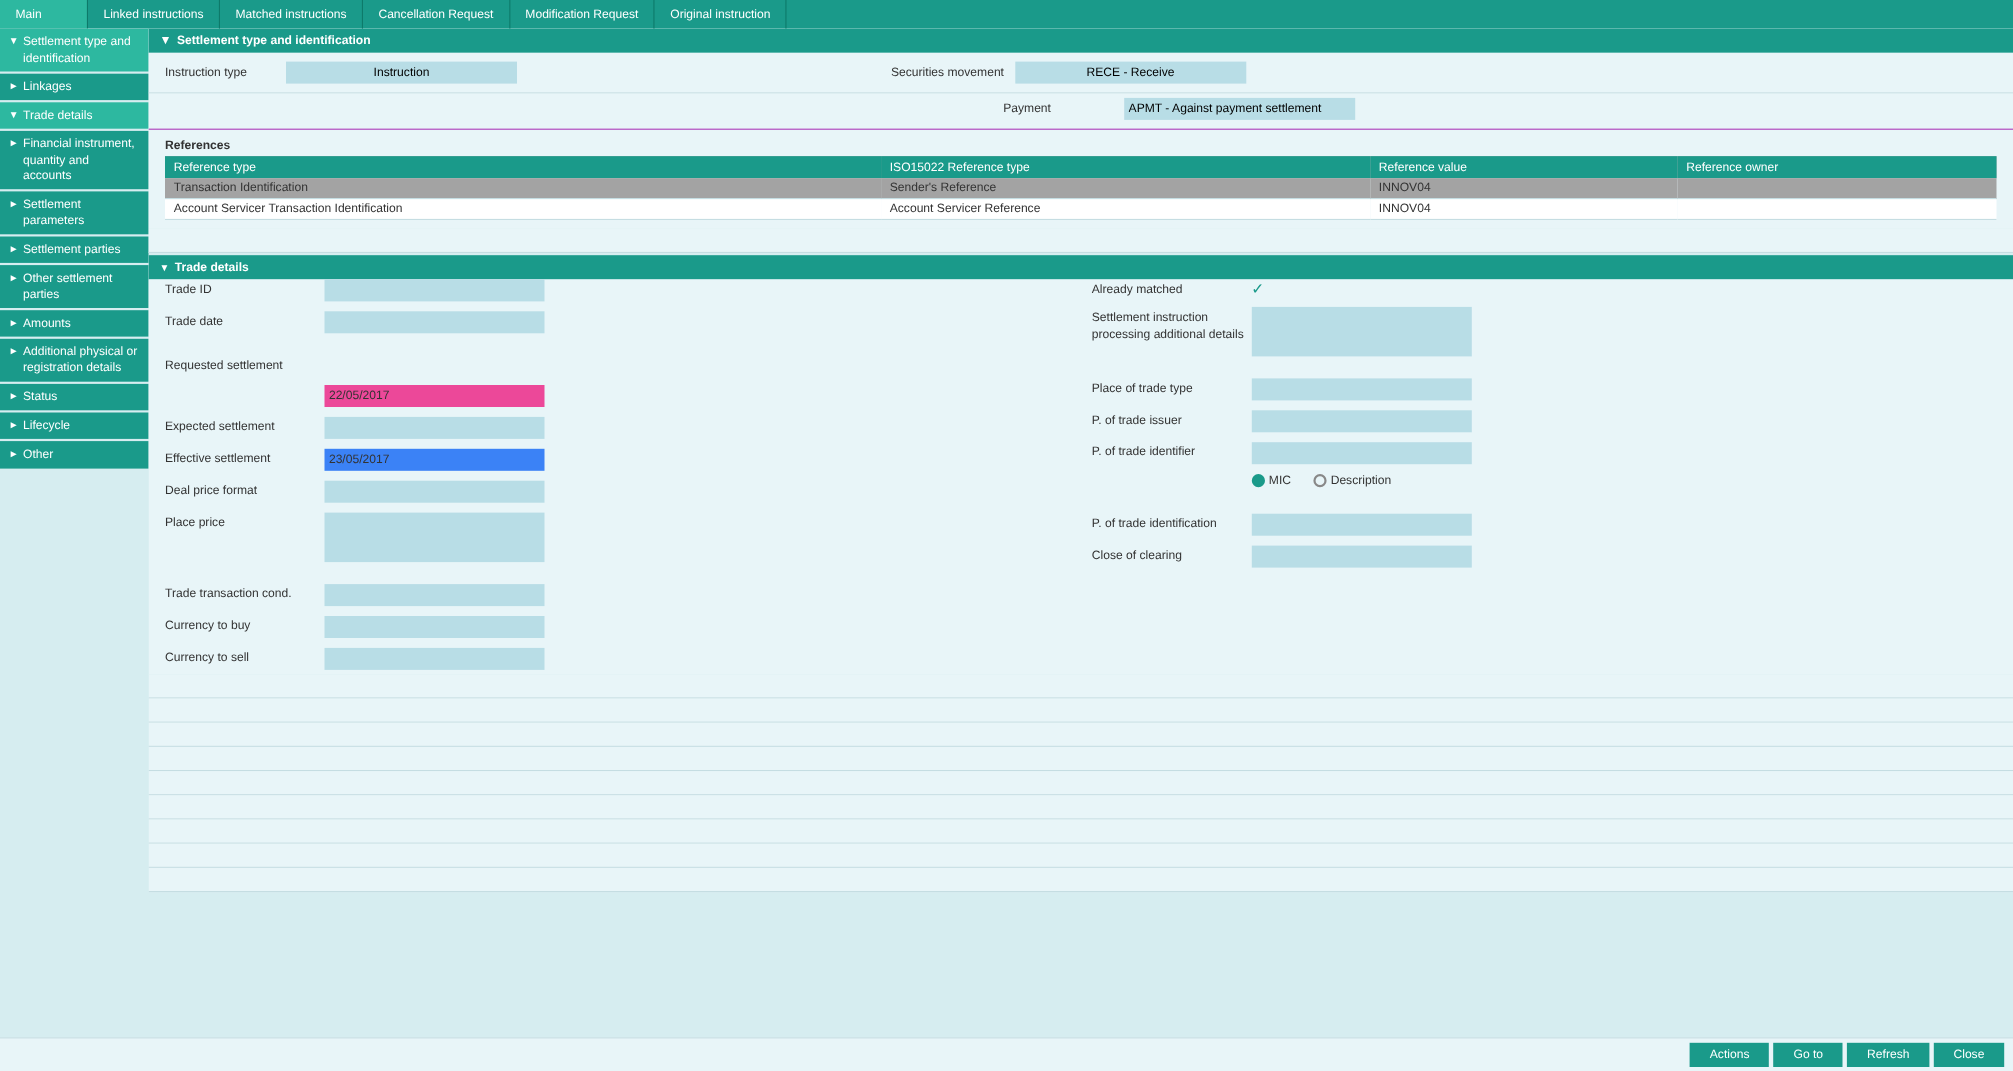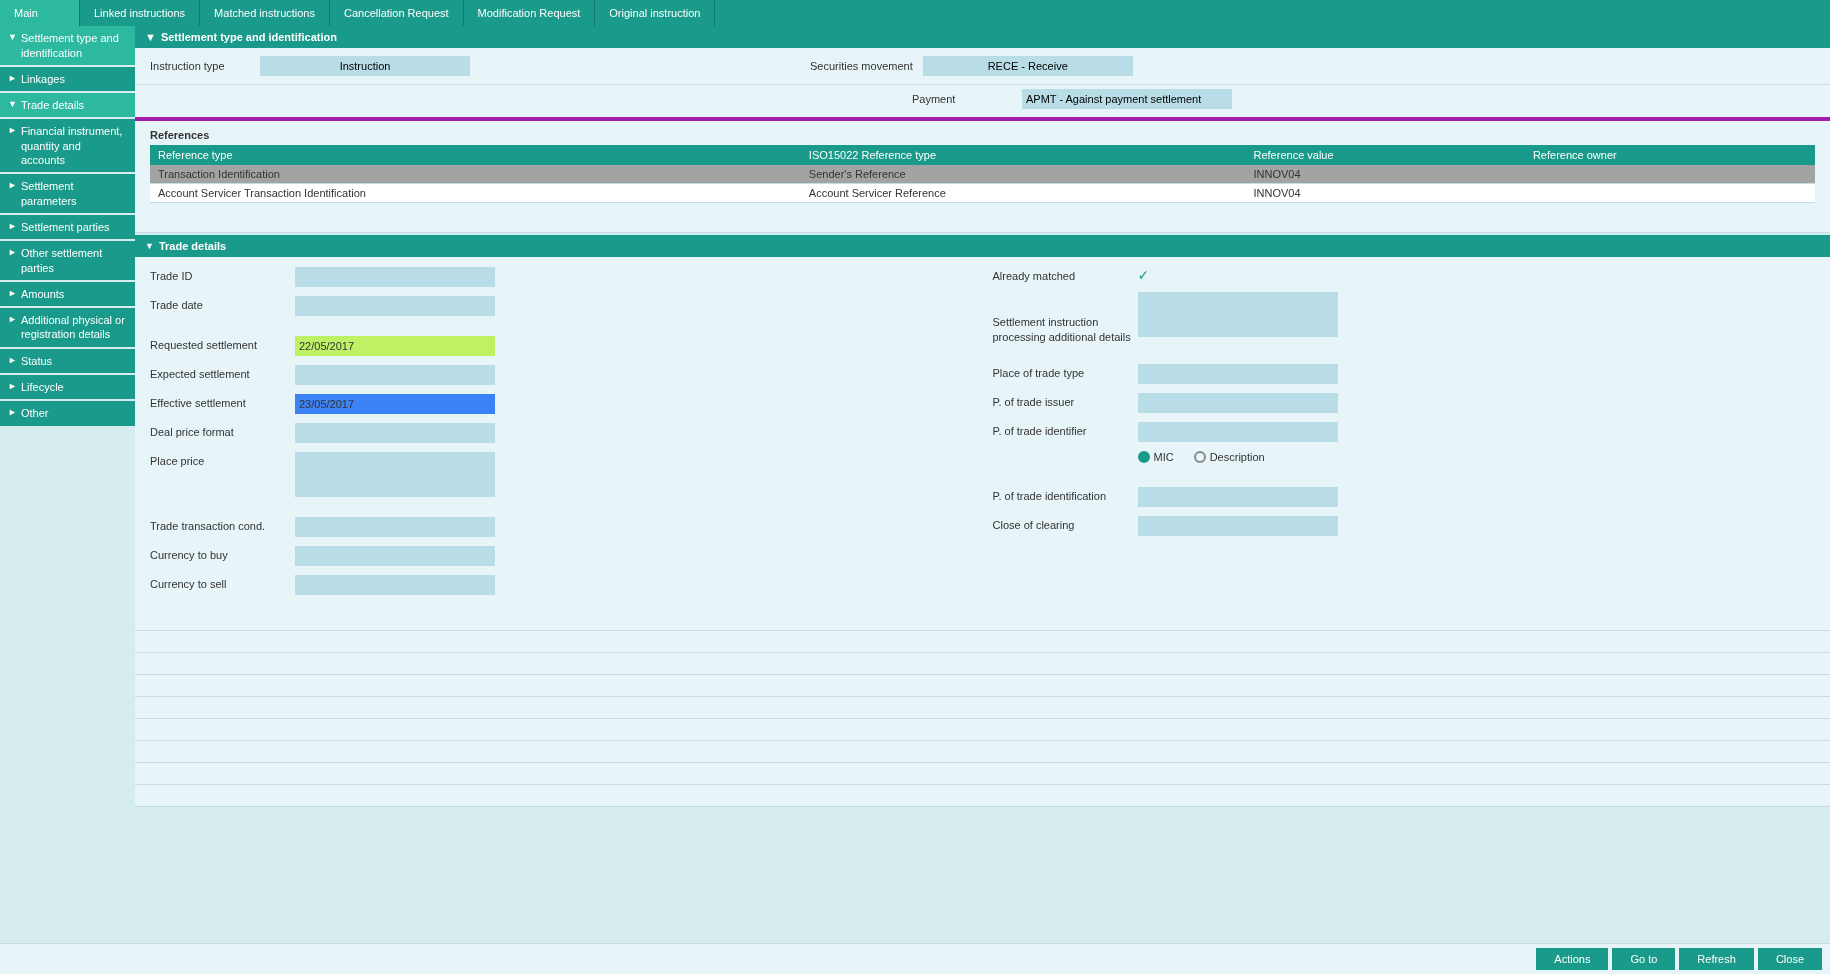--- a/index.html
+++ b/index.html
@@ -46,21 +46,21 @@
     
     .ref-section { background: #e8f5f8; padding: 8px 15px; }
     .ref-label { font-size: 11px; font-weight: bold; margin-bottom: 4px; color: #333; }
     .ref-table { width: 100%; border-collapse: collapse; }
     .ref-table th { background: #1a9a8a; color: #fff; padding: 4px 8px; text-align: left; font-size: 11px; font-weight: normal; }
     .ref-table td { padding: 3px 8px; font-size: 11px; border-bottom: 1px solid #c5dde2; }
     .ref-table tr:nth-child(1) { background: #a3a3a3; }
     .ref-table tr:nth-child(2) { background: #fff; }
 
     
-    .trade-panel { background: #e8f5f8; padding: 10px 15px; }
+    .trade-panel { background: #e8f5f8; padding: 0 15px; }
     .trade-grid { display: grid; grid-template-columns: 1fr 1fr; gap: 0 20px; }
     .trade-left, .trade-right { display: flex; flex-direction: column; gap: 5px; }
 
     .field-row { display: flex; align-items: flex-start; margin-bottom: 4px; }
     .field-row .lbl { width: 145px; font-size: 11px; color: #333; padding-top: 3px; flex-shrink: 0; }
     .field-row .val {
       background: #b8dde6;
       height: 20px;
       min-width: 200px;
       font-size: 11px;
@@ -176,21 +176,21 @@
     <div class="instr-row">
       <div class="instr-field">
         <span class="lbl">Instruction type</span>
         <input class="val wide" type="text" value="Instruction" readonly="" style="background: rgb(184, 221, 230); border: none; height: 20px; padding: 2px 4px; font-size: 11px; width: 210px;">
       </div>
       <div class="instr-field" style="margin-left: 280px;">
         <span class="lbl">Securities movement</span>
         <input class="val wide" value="RECE - Receive" readonly="" style="background: rgb(184, 221, 230); border: none; height: 20px; padding: 2px 4px; font-size: 11px; width: 210px;">
       </div>
     </div>
-    <div style="background:#e8f5f8; padding: 4px 15px 8px 15px; border-bottom: 4px solid #a21caf;">
+    <div style="background:#e8f5f8; padding: 4px 15px 8px 15px; border-bottom: 1px solid #a21caf;">
       <div style="display:flex; align-items:center; gap:10px; margin-left: 762px;">
         <span style="font-size:11px; color:#333; min-width:100px;">Payment</span>
         <input value="APMT - Against payment settlement" readonly="" style="background: rgb(184, 221, 230); border: none; height: 20px; padding: 2px 4px; font-size: 11px; width: 210px;">
       </div>
     </div>
 
     <div class="ref-section">
       <div class="ref-label">References</div>
       <table class="ref-table">
         <thead>
@@ -235,21 +235,21 @@
             <span class="lbl">Trade ID</span>
             <input class="val" type="text" style="background: rgb(184, 221, 230); border: none; height: 20px; width: 200px; padding: 2px 4px; font-size: 11px;">
           </div>
           <div class="field-row">
             <span class="lbl">Trade date</span>
             <input class="val" type="text" style="background: rgb(184, 221, 230); border: none; height: 20px; width: 200px; padding: 2px 4px; font-size: 11px;">
           </div>
           <div style="height:6px;"></div>
           <div class="field-row">
             <span class="lbl">Requested settlement</span>
-            <input class="val" type="text" value="22/05/2017" style="background: #bef264; border: none; height: 20px; width: 200px; padding: 2px 4px; font-size: 11px;">
+            <input class="val" type="text" value="22/05/2017" style="background: #ec4899; border: none; height: 20px; width: 200px; padding: 2px 4px; font-size: 11px; margin-top: 27px;">
           </div>
           <div class="field-row">
             <span class="lbl">Expected settlement</span>
             <input class="val" type="text" style="background: rgb(184, 221, 230); border: none; height: 20px; width: 200px; padding: 2px 4px; font-size: 11px;">
           </div>
           <div class="field-row">
             <span class="lbl">Effective settlement</span>
             <input class="val" type="text" value="23/05/2017" style="background: #3b82f6; border: none; height: 20px; width: 200px; padding: 2px 4px; font-size: 11px;">
           </div>
           <div class="field-row">
@@ -274,21 +274,21 @@
             <input class="val" type="text" style="background: rgb(184, 221, 230); border: none; height: 20px; width: 200px; padding: 2px 4px; font-size: 11px;">
           </div>
         </div>
 
         <div class="trade-right">
           <div class="field-row">
             <span class="lbl">Already matched</span>
             <span class="checkmark">✓</span>
           </div>
           <div class="field-row" style="align-items:flex-start;">
-            <span class="lbl" style="line-height:1.3;margin-top:20px;">Settlement instruction processing additional details</span>
+            <span class="lbl" style="line-height:1.3;">Settlement instruction processing additional details</span>
             <textarea style="background: rgb(184, 221, 230); border: none; height: 45px; width: 200px; padding: 2px 4px; font-size: 11px; resize: none;"></textarea>
           </div>
           <div style="height:6px;"></div>
           <div class="field-row">
             <span class="lbl">Place of trade type</span>
             <input class="val" type="text" style="background: rgb(184, 221, 230); border: none; height: 20px; width: 200px; padding: 2px 4px; font-size: 11px;">
           </div>
           <div class="field-row">
             <span class="lbl">P. of trade issuer</span>
             <input class="val" type="text" style="background: rgb(184, 221, 230); border: none; height: 20px; width: 200px; padding: 2px 4px; font-size: 11px;">

